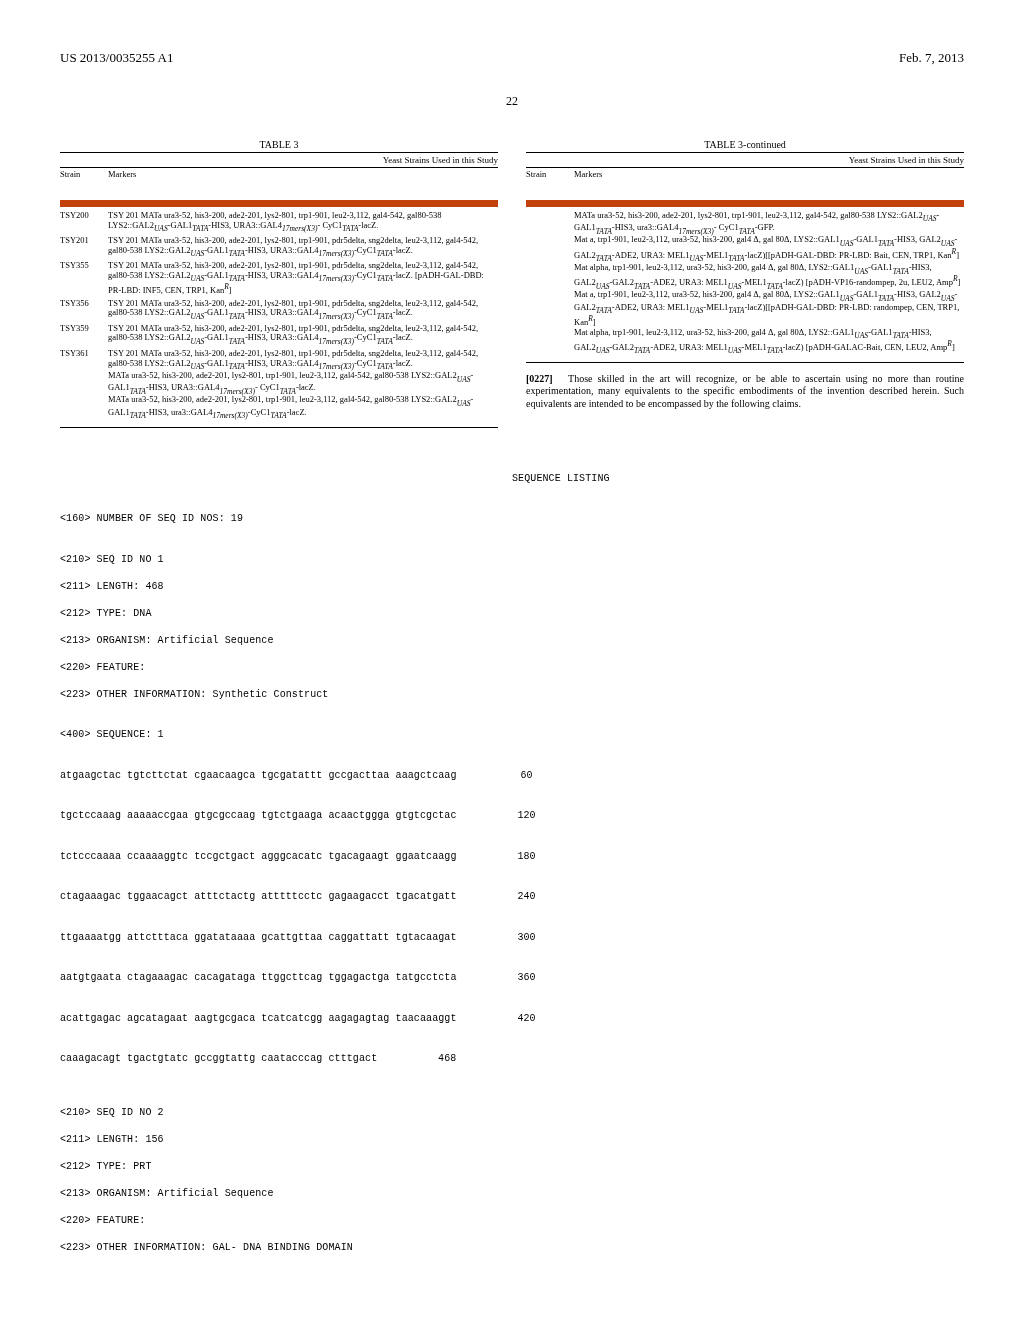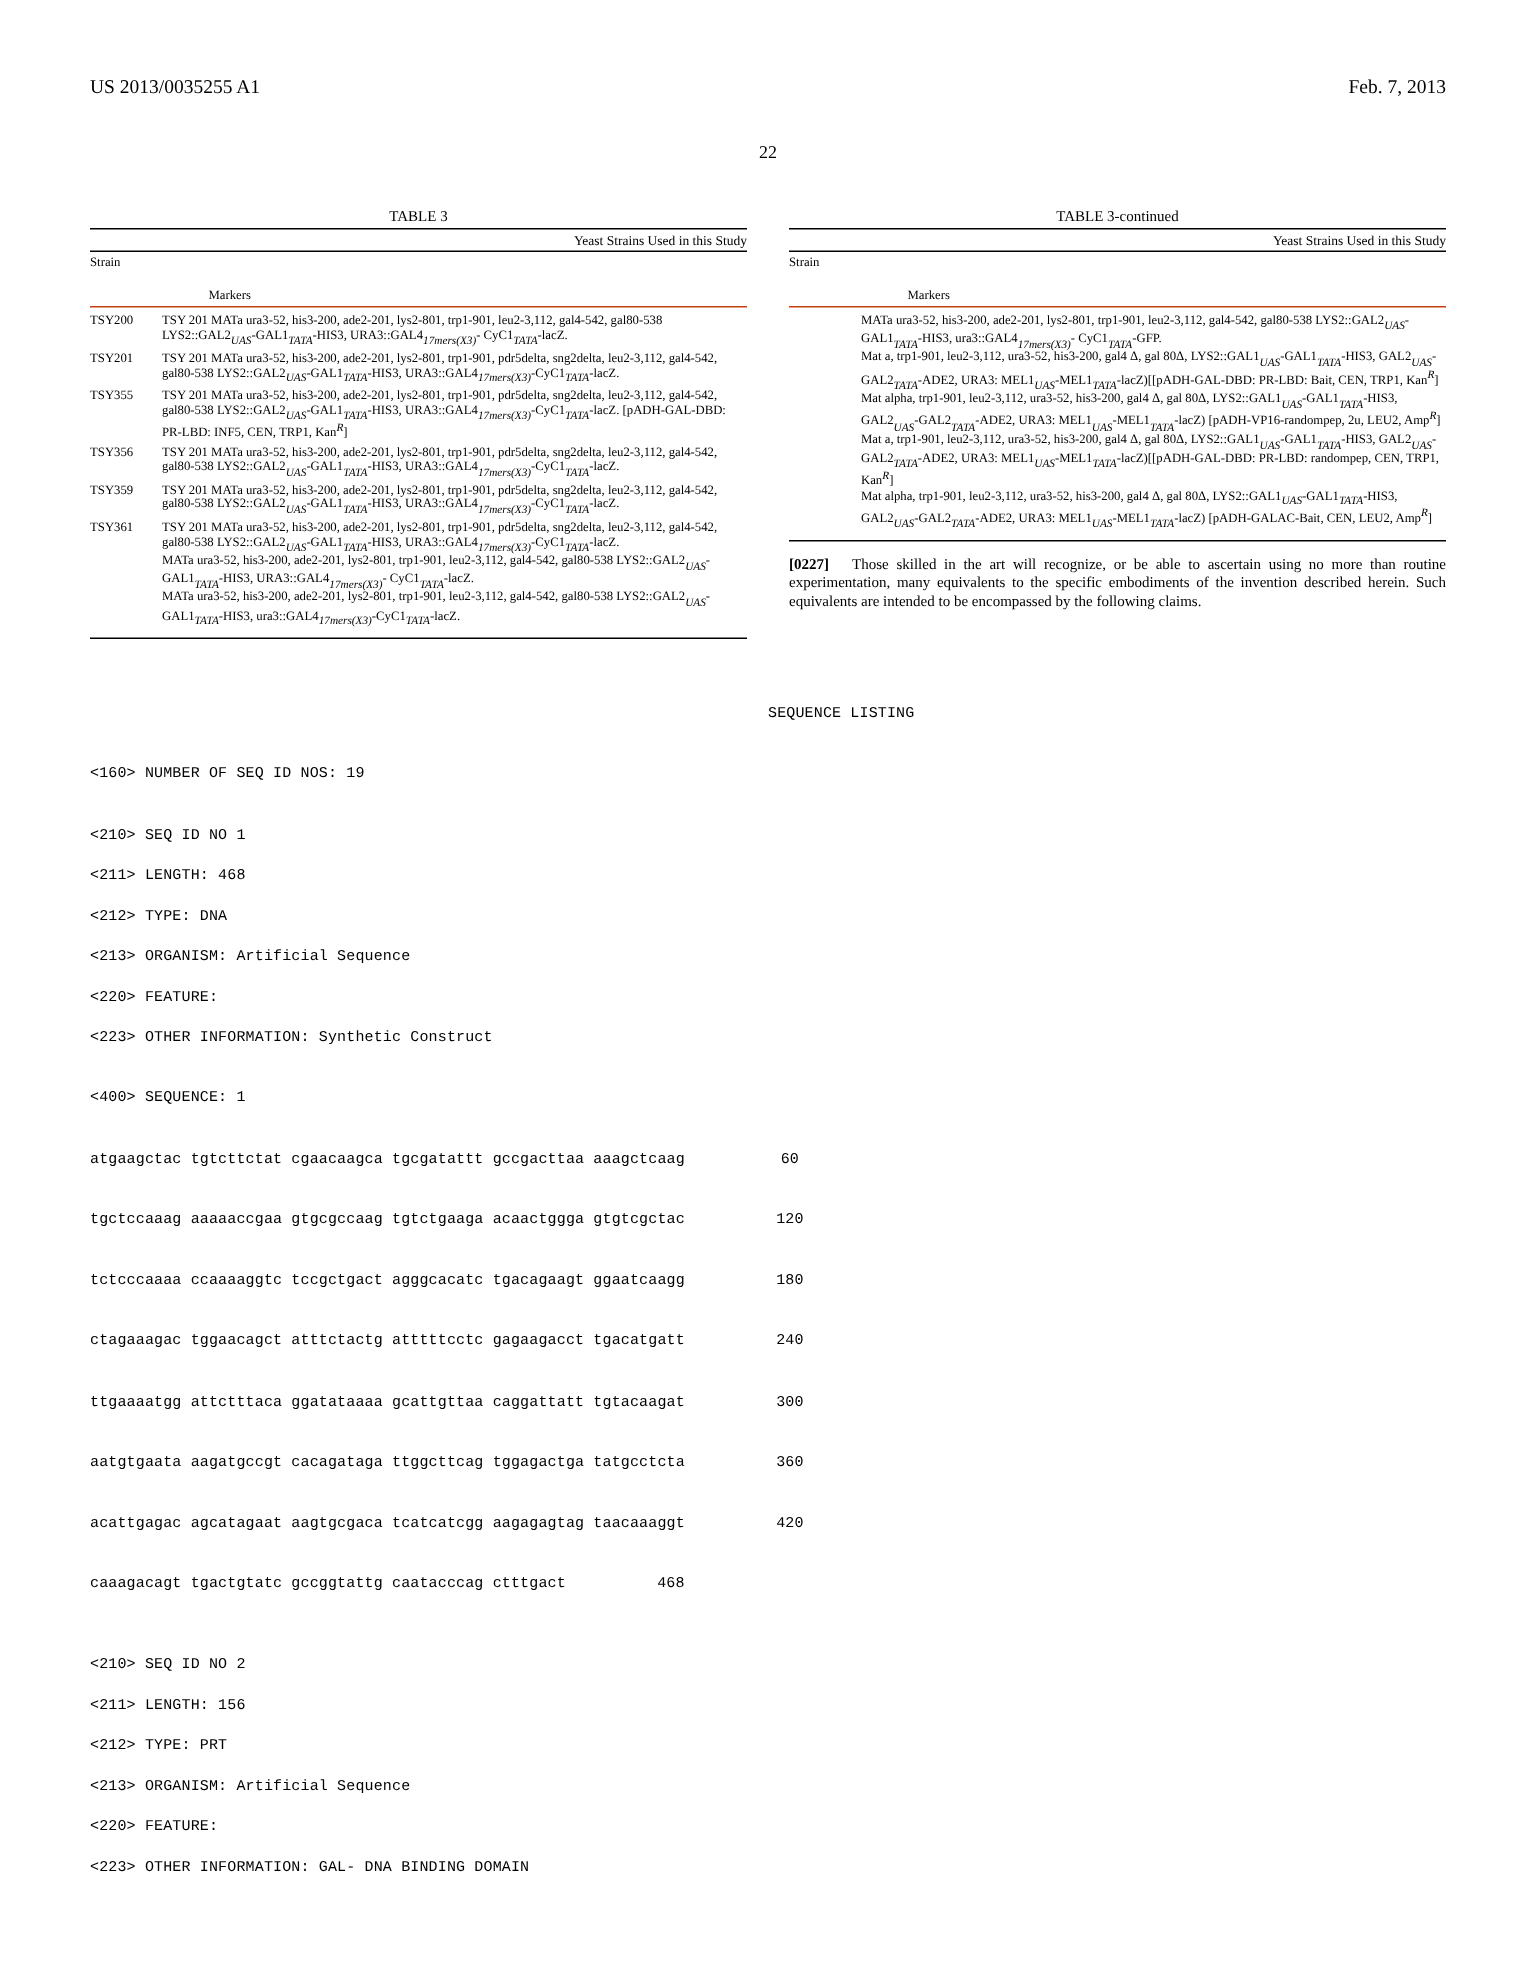--- a/index.html
+++ b/index.html
@@ -44,27 +44,26 @@
       border-bottom: 1px solid #000;
       padding: 2px 0;
       margin-bottom: 2px;
     }
     .strain-table {
       font-size: 8.5px;
       line-height: 1.15;
     }
     .strain-headings {
       display: flex;
-      border-bottom: 1px solid #c2410c;
-      padding-bottom: 2px;
+      border-bottom: 7px solid #c2410c;
+      padding-bottom: 20px;
       margin-bottom: 4px;
-      gap: 31px;
     }
     .strain-headings .c1 { width: 48px; }
-    .strain-headings .c2 { flex: 1; margin-top: 22px; }
+    .strain-headings .c2 { flex: 1; }
     .strain-row { display: flex; margin-bottom: 3px; }
     .strain-row .c1 { width: 48px; flex-shrink: 0; }
     .strain-row .c2 { flex: 1; word-break: break-word; }
     .strain-table .end { border-bottom: 1px solid #000; height: 1px; margin-top: 6px; }
     .sub { font-style: italic; font-size: 7.5px; vertical-align: sub; position: relative; top: 1px; }
     .sup { font-style: italic; font-size: 7.5px; vertical-align: super; }
     .para {
       font-size: 10px;
       line-height: 1.25;
       margin-top: 10px;
@@ -173,21 +172,21 @@
 <div class="seq-row"><span class="seq-seq">atgaagctac tgtcttctat cgaacaagca tgcgatattt gccgacttaa aaagctcaag</span><span class="seq-pos">60</span></div>
 
 <div class="seq-row"><span class="seq-seq">tgctccaaag aaaaaccgaa gtgcgccaag tgtctgaaga acaactggga gtgtcgctac</span><span class="seq-pos">120</span></div>
 
 <div class="seq-row"><span class="seq-seq">tctcccaaaa ccaaaaggtc tccgctgact agggcacatc tgacagaagt ggaatcaagg</span><span class="seq-pos">180</span></div>
 
 <div class="seq-row"><span class="seq-seq">ctagaaagac tggaacagct atttctactg atttttcctc gagaagacct tgacatgatt</span><span class="seq-pos">240</span></div>
 
 <div class="seq-row"><span class="seq-seq">ttgaaaatgg attctttaca ggatataaaa gcattgttaa caggattatt tgtacaagat</span><span class="seq-pos">300</span></div>
 
-<div class="seq-row"><span class="seq-seq">aatgtgaata aagatgccgt cacagataga ttggcttcag tggagactga tatgcctcta</span><span class="seq-pos">360</span></div>
+<div class="seq-row"><span class="seq-seq">aatgtgaata ctagaaagac cacagataga ttggcttcag tggagactga tatgcctcta</span><span class="seq-pos">360</span></div>
 
 <div class="seq-row"><span class="seq-seq">acattgagac agcatagaat aagtgcgaca tcatcatcgg aagagagtag taacaaaggt</span><span class="seq-pos">420</span></div>
 
 <div class="seq-row"><span class="seq-seq">caaagacagt tgactgtatc gccggtattg caatacccag ctttgact</span><span class="seq-pos">468</span></div>
 
 
 <div>&lt;210&gt; SEQ ID NO 2</div>
 <div>&lt;211&gt; LENGTH: 156</div>
 <div>&lt;212&gt; TYPE: PRT</div>
 <div>&lt;213&gt; ORGANISM: Artificial Sequence</div>

